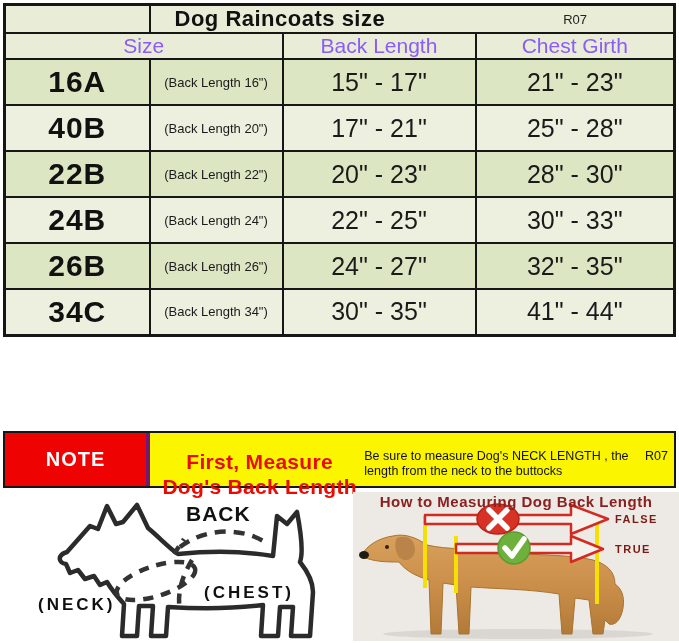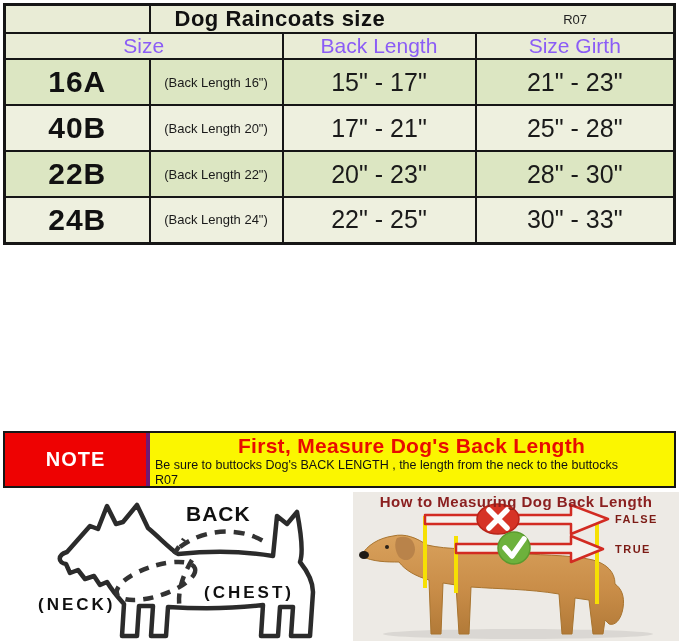--- a/index.html
+++ b/index.html
@@ -36,22 +36,22 @@
     position:absolute;left:3px;top:431px;width:673px;height:57px;
     display:flex;border:2px solid #161616;box-sizing:border-box;
   }
   .note-red{
     width:145px;background:#ee0202;color:#ffffff;
     display:flex;align-items:center;justify-content:center;
     font-size:20px;font-weight:bold;letter-spacing:1px;
     border-right:4px solid #701a75;box-sizing:border-box;flex:none;
   }
   .note-yellow{
-    flex:1;background:#fbf600;padding:0 6px 0 5px;box-sizing:border-box;
-    display:flex;flex-direction:column;justify-content:flex-start;
+    flex:1;background:#fbf600;padding:16px 6px 0 5px;box-sizing:border-box;
+    display:flex;justify-content:flex-start;
   }
   .note-headline{
     text-align:center;color:#e80c00;font-size:21px;font-weight:bold;
     line-height:25px;letter-spacing:.3px;
   }
   .note-body{font-size:12.5px;color:#111;line-height:15px;}
   .note-code{font-size:12.5px;color:#111;line-height:15px;}
   
   .figures{position:absolute;left:0;top:490px;width:675px;height:153px;}
   .svg-abs{position:absolute;}
@@ -74,21 +74,21 @@
       <td colspan="3" class="titlebar">
         <div class="titlebar-inner">
           <span class="table-title">Dog Raincoats size</span>
           <span class="table-code">R07</span>
         </div>
       </td>
     </tr>
     <tr class="header-row">
       <td colspan="2" class="h-cell">Size</td>
       <td class="h-cell">Back Length</td>
-      <td class="h-cell">Size Girth</td>
+      <td class="h-cell">Chest Girth</td>
     </tr>
     <tr class="data-row row-green">
       <td class="size-cell">16A</td>
       <td class="note-cell">(Back Length 16")</td>
       <td class="val-cell">15" - 17"</td>
       <td class="val-cell">21" - 23"</td>
     </tr>
     <tr class="data-row row-lite">
       <td class="size-cell">40B</td>
       <td class="note-cell">(Back Length 20")</td>
@@ -100,28 +100,40 @@
       <td class="note-cell">(Back Length 22")</td>
       <td class="val-cell">20" - 23"</td>
       <td class="val-cell">28" - 30"</td>
     </tr>
     <tr class="data-row row-lite">
       <td class="size-cell">24B</td>
       <td class="note-cell">(Back Length 24")</td>
       <td class="val-cell">22" - 25"</td>
       <td class="val-cell">30" - 33"</td>
     </tr>
+    <tr class="data-row row-green">
+      <td class="size-cell">26B</td>
+      <td class="note-cell">(Back Length 26")</td>
+      <td class="val-cell">24" - 27"</td>
+      <td class="val-cell">32" - 35"</td>
+    </tr>
+    <tr class="data-row row-lite">
+      <td class="size-cell">34C</td>
+      <td class="note-cell">(Back Length 34")</td>
+      <td class="val-cell">30" - 35"</td>
+      <td class="val-cell">41" - 44"</td>
+    </tr>
   </tbody>
     </table>
 
   <div class="note-band">
     <div class="note-red">NOTE</div>
     <div class="note-yellow">
       <div class="note-headline">First,  Measure Dog's Back Length</div>
-      <div class="note-body">Be sure to buttocks Dog's  BACK LENGTH , the length from the neck to the buttocks</div>
+      <div class="note-body">Be sure to measure Dog's  NECK LENGTH , the length from the neck to the buttocks</div>
       <div class="note-code">R07</div>
     </div>
   </div>
 
   <div class="figures">
 
     <svg class="svg-abs" style="left:10px;top:4px;" width="338" height="149" viewBox="0 0 338 149">
 
       <path d="M57,58 L80,32 L88,35 L97,12 L106,30 L113,28 L127,11 L138,34
            C150,44 159,54 168,60

